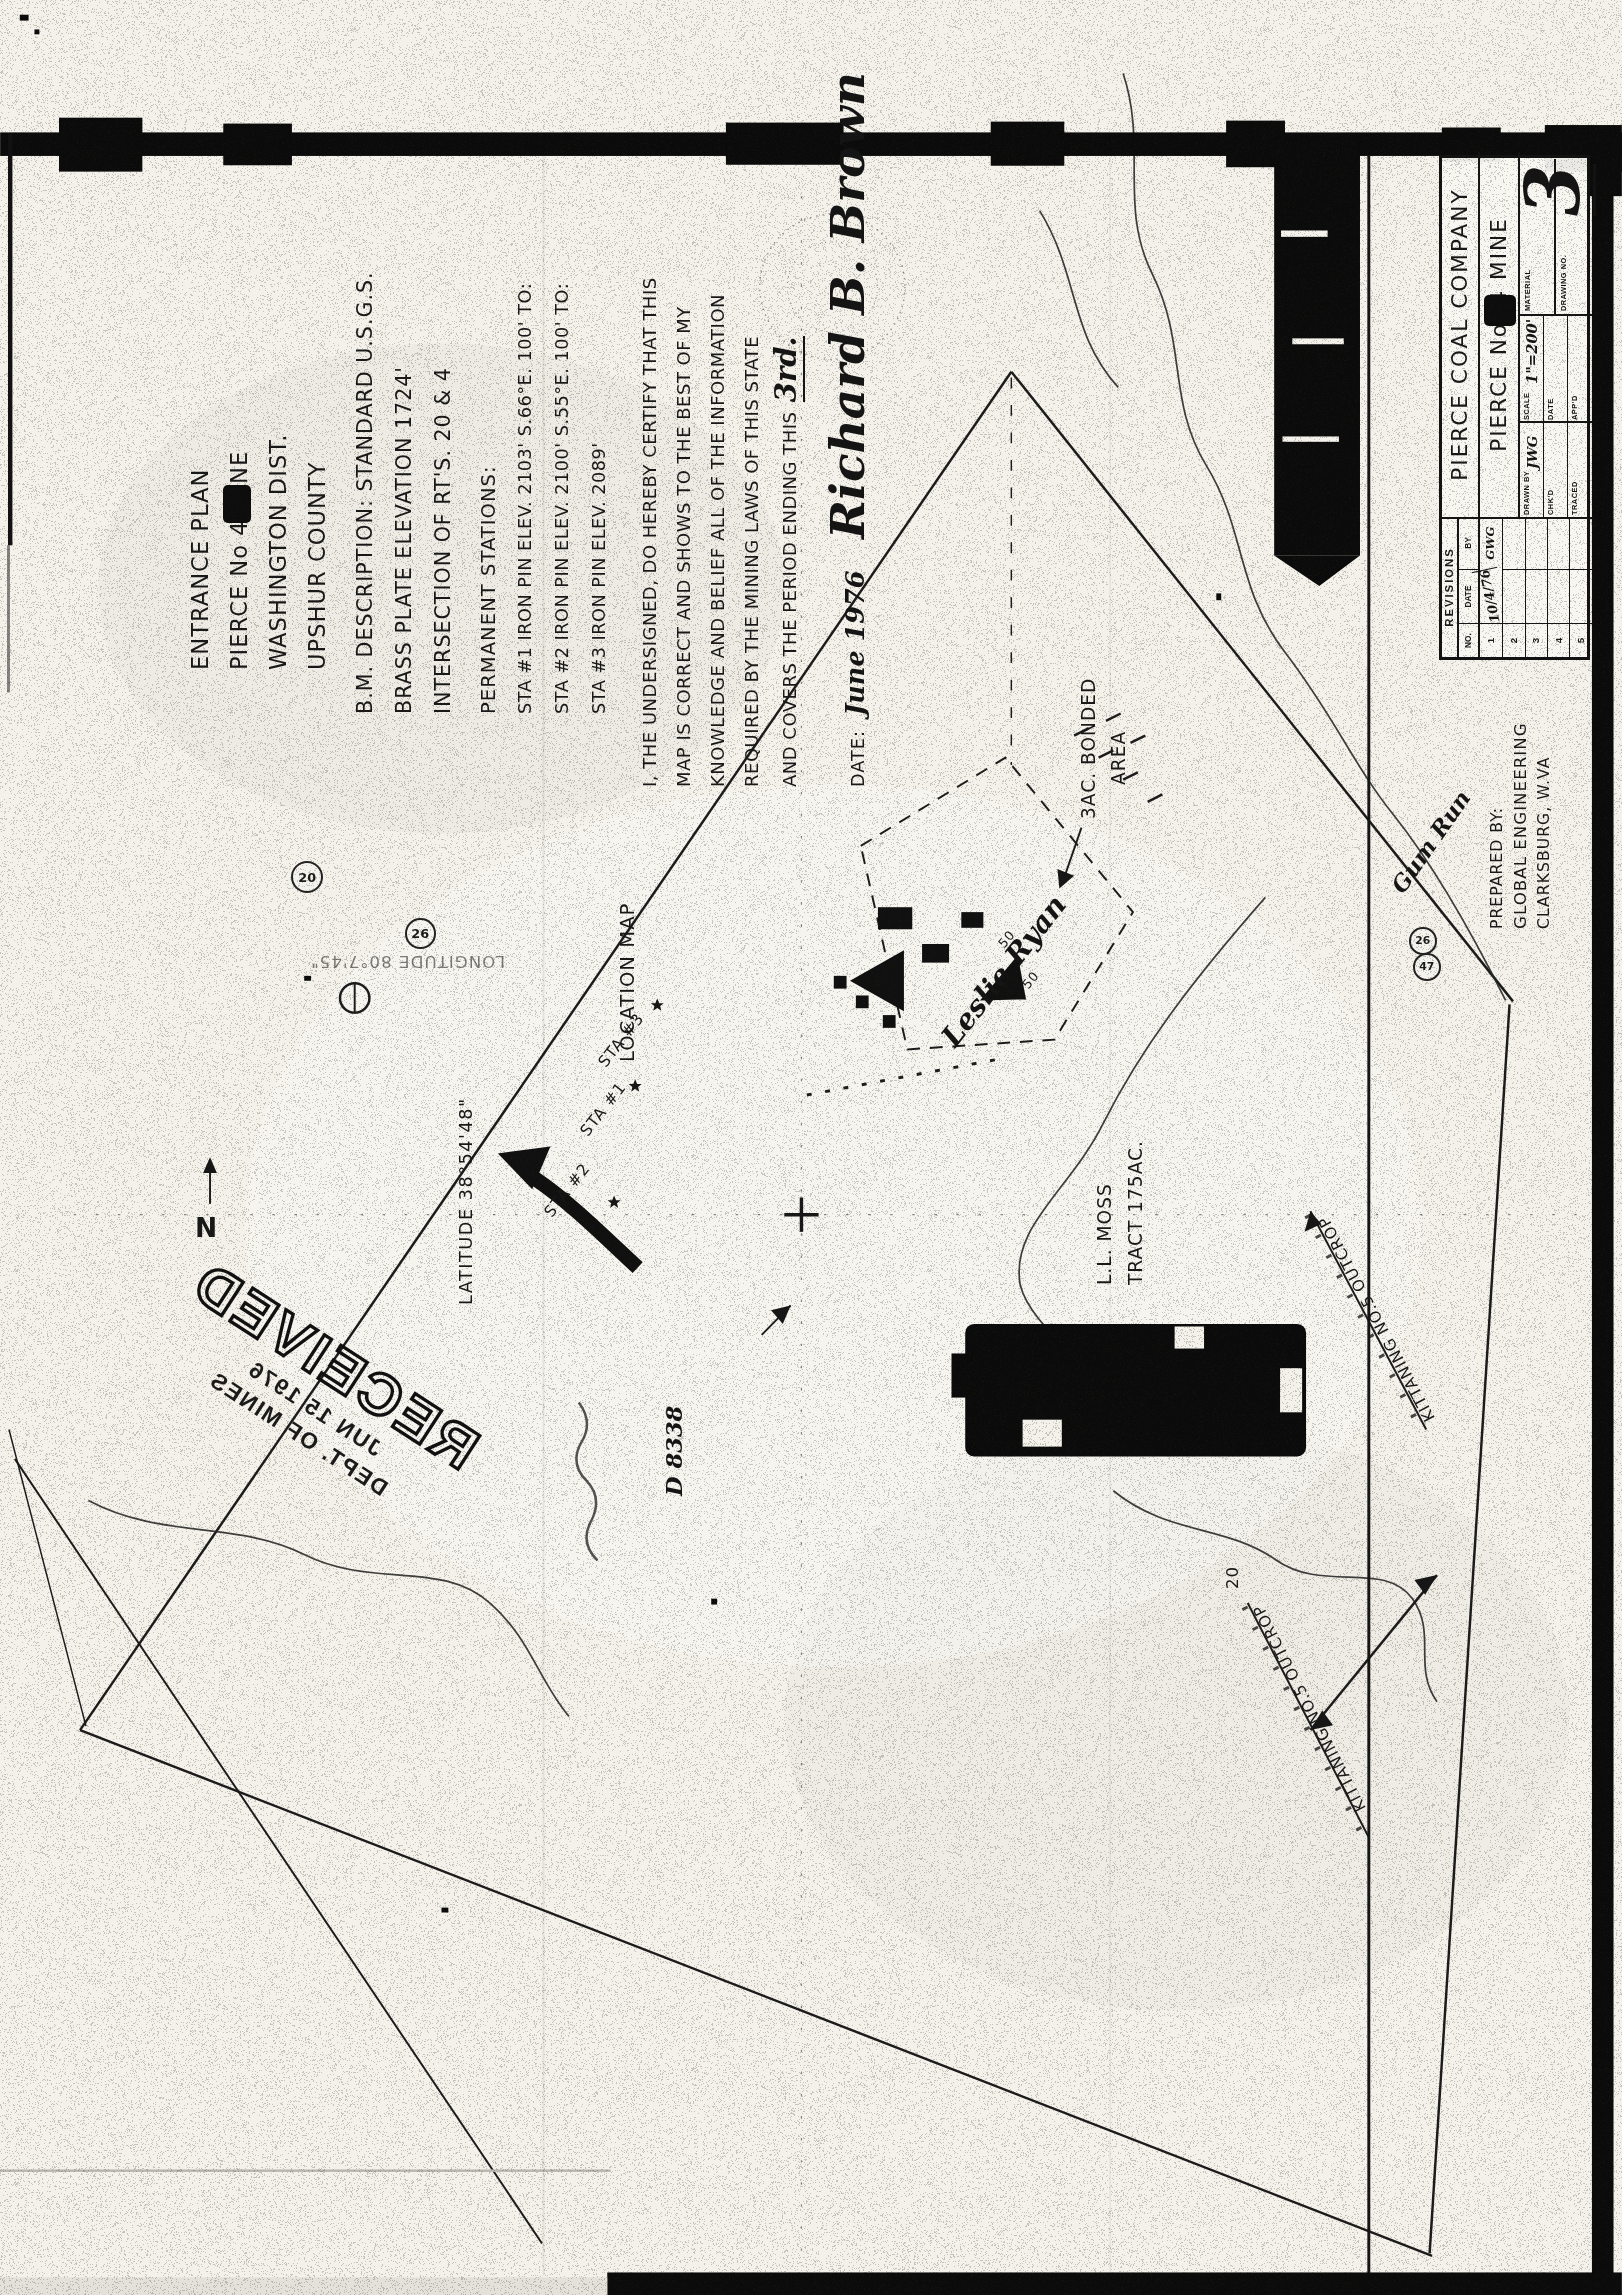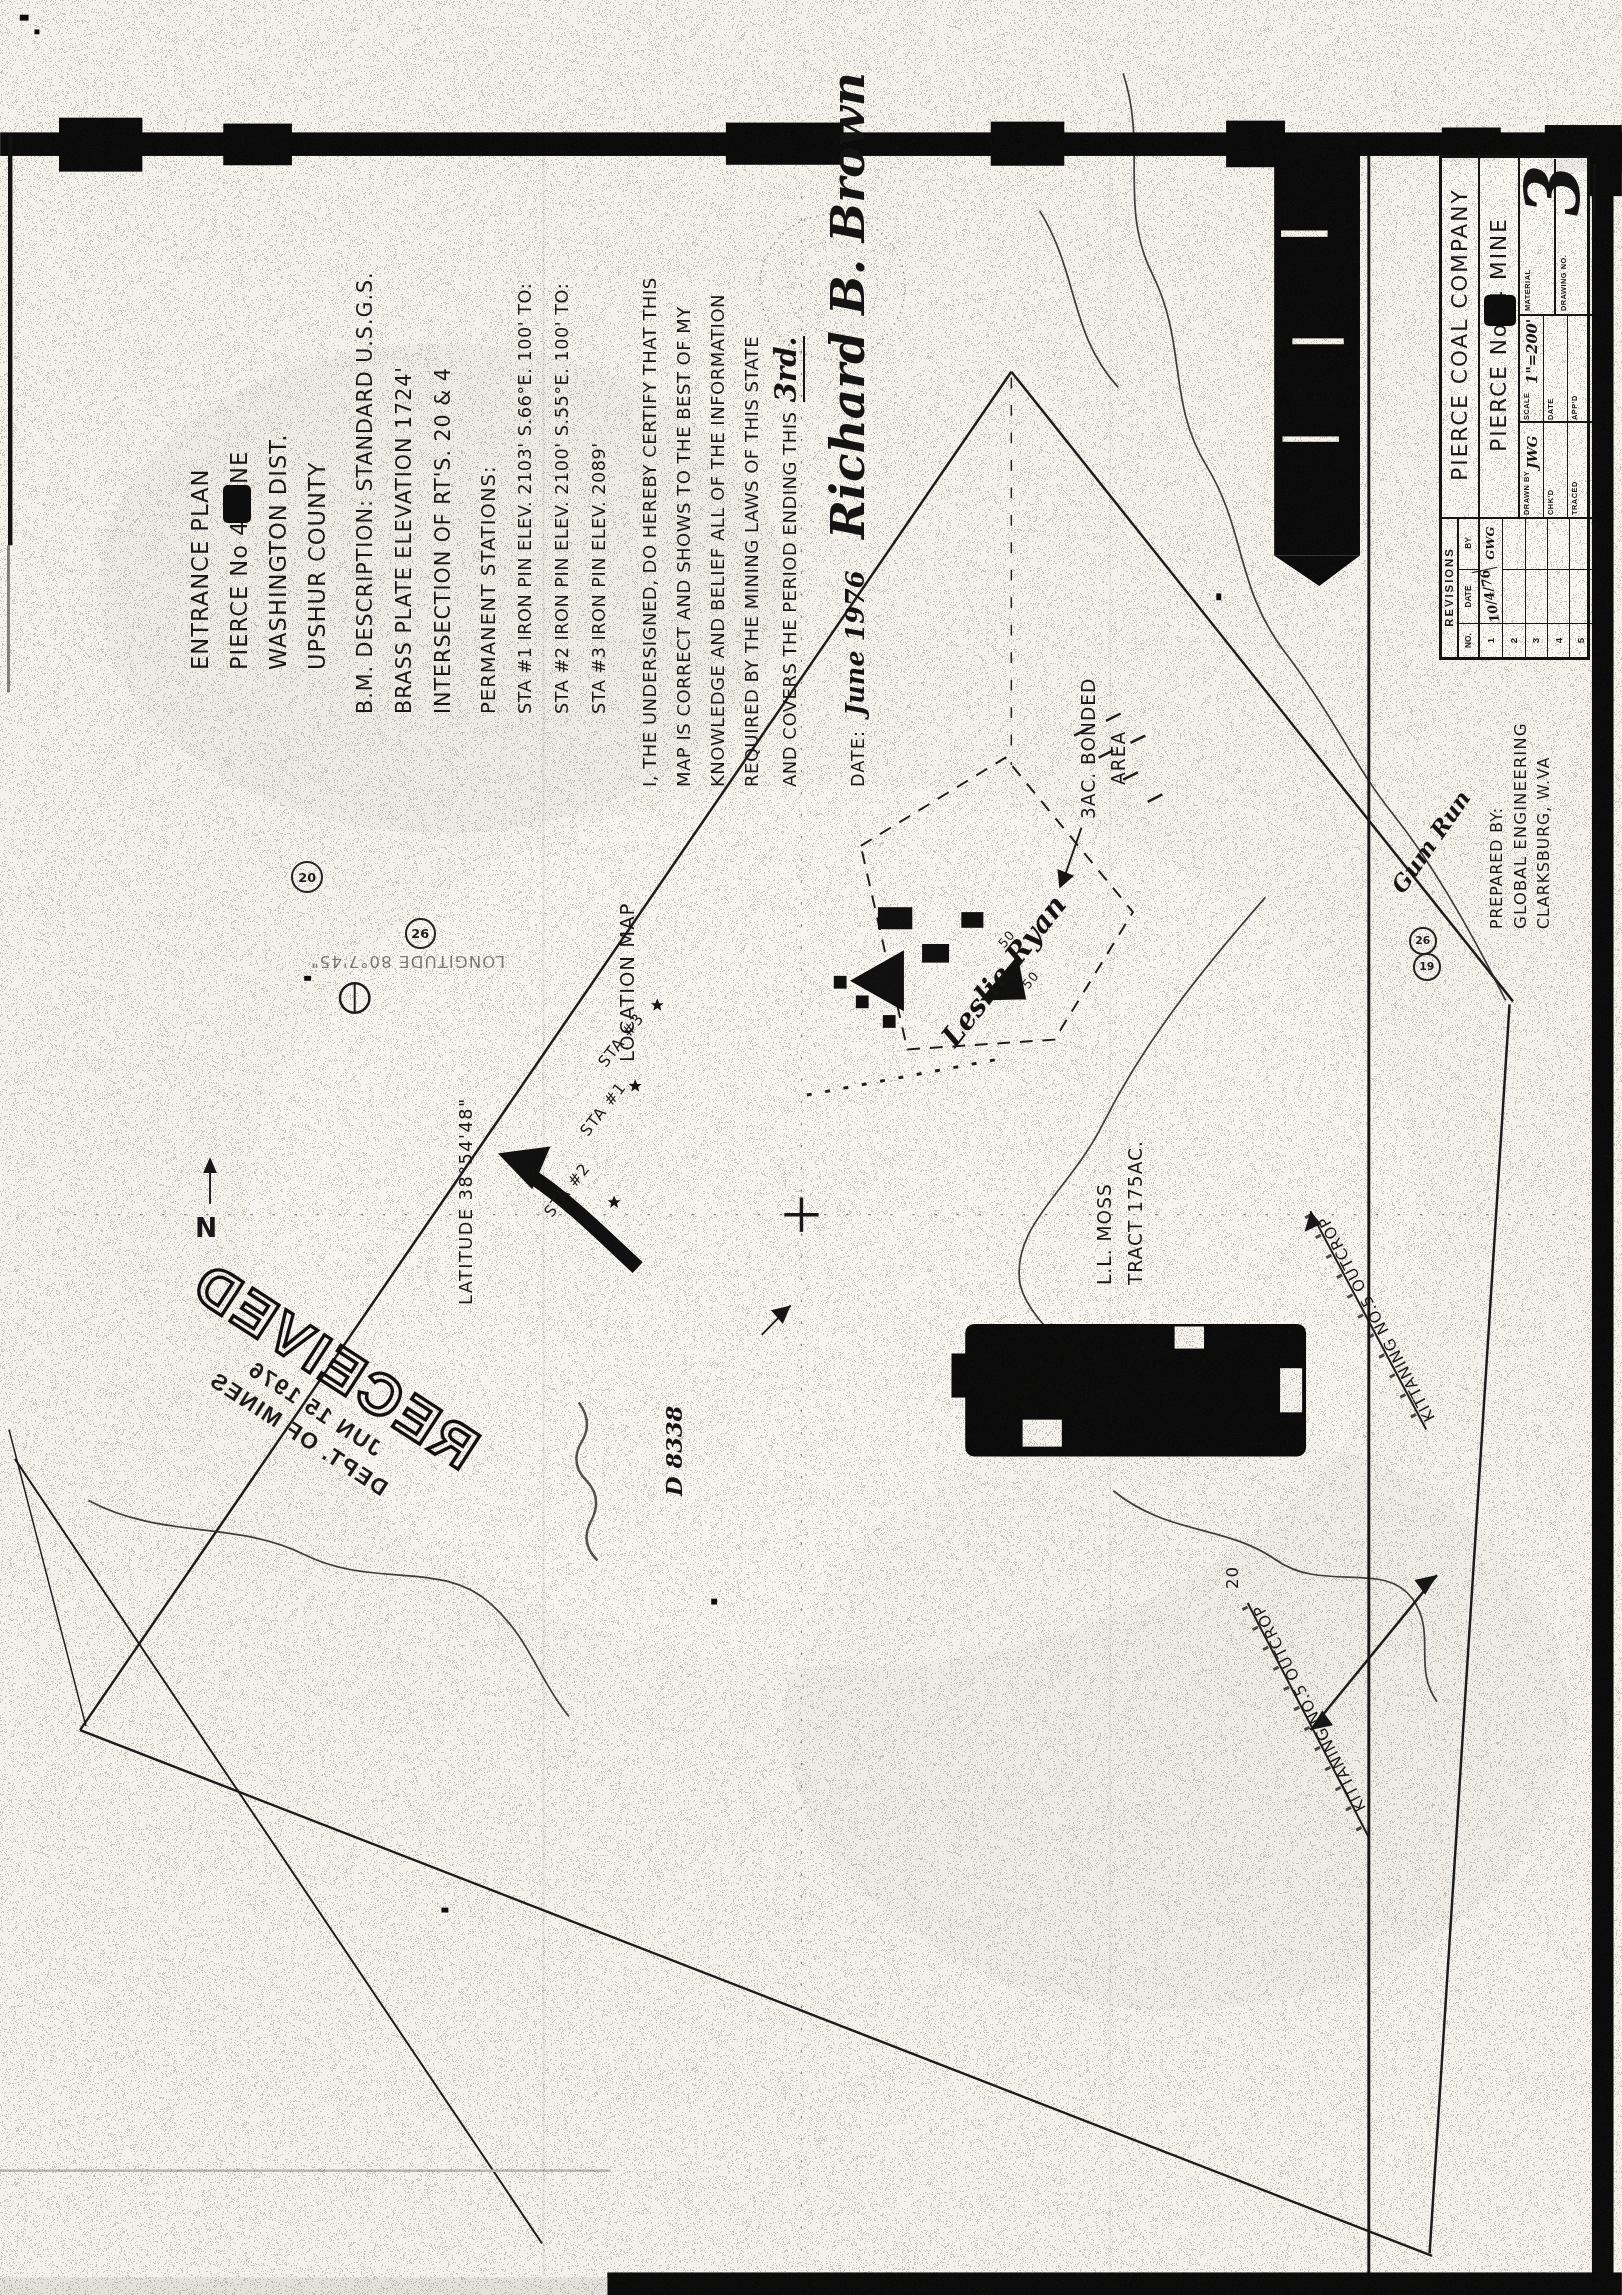--- a/index.html
+++ b/index.html
@@ -257,21 +257,21 @@
   <div class="circnum" style="left:291px;top:861px;width:28.4px;height:28.4px;">
       <span>20</span>
     </div>
   <div class="circnum" style="left:405px;top:918px;width:26.5px;height:26.5px;">
       <span>26</span>
     </div>
   <div class="circnum" style="left:1409px;top:927px;width:23.5px;height:23.5px;font-size:10.8px;">
       <span>26</span>
     </div>
   <div class="circnum" style="left:1413px;top:953px;width:23.5px;height:23.5px;font-size:10.8px;">
-      <span>19</span>
+      <span>47</span>
     </div>
 
   <div class="abs rot90 hand" style="left:1222px;top:1589px;font-size:16.7px;">20</div>
   <div class="abs hand" style="left:995px;top:941px;font-size:12.8px;transform:rotate(-50deg);transform-origin:0 0;">50</div>
   <div class="abs hand" style="left:1019px;top:982px;font-size:12.8px;transform:rotate(-50deg);transform-origin:0 0;">50</div>
   <div class="abs rot90 script" style="left:661px;top:1496px;font-size:22.6px;">D 8338</div>
 
   <div class="abs rot90" style="left:1485px;top:929px;width:245px;">
     <span class="hand noteline" style="font-size:15.7px;line-height:23.5px;">PREPARED BY:</span>
     <span class="hand noteline" style="font-size:16.7px;line-height:23.5px;">GLOBAL ENGINEERING</span>

